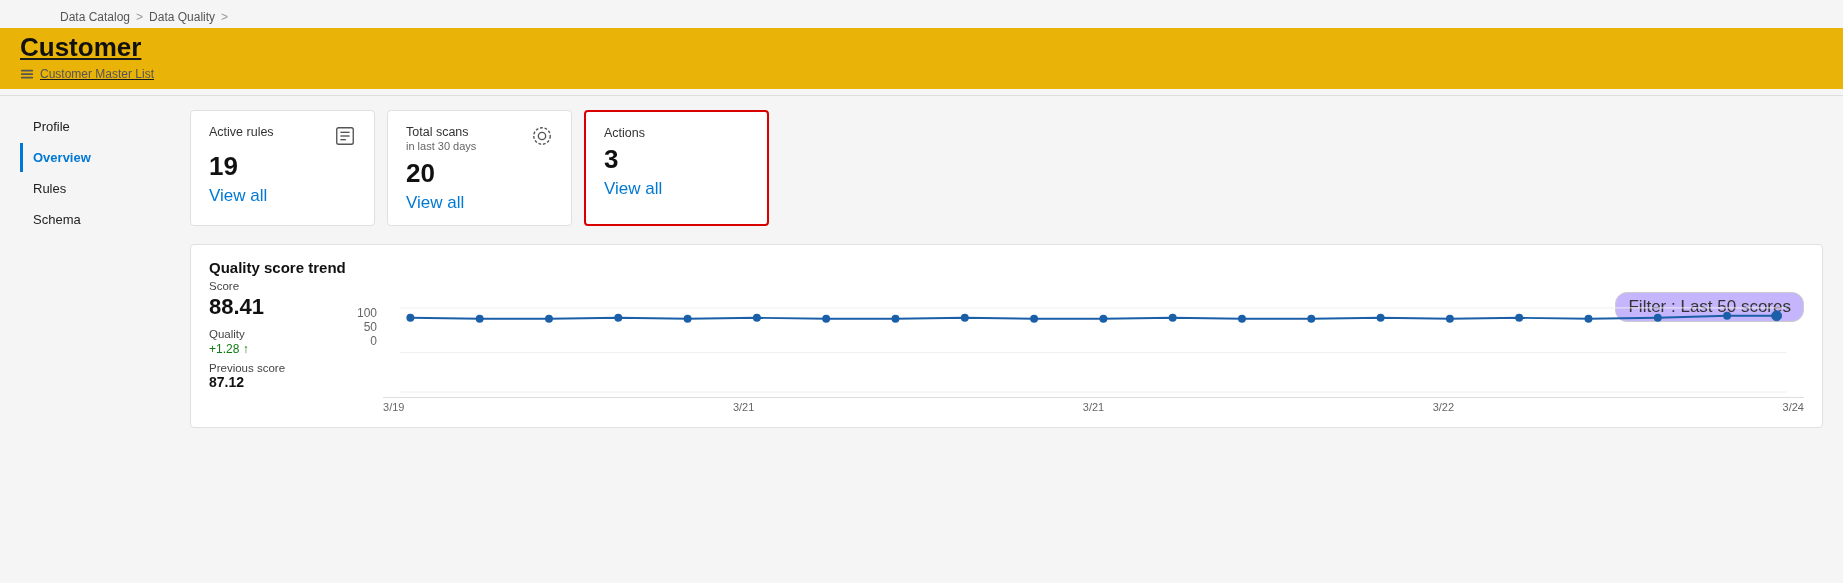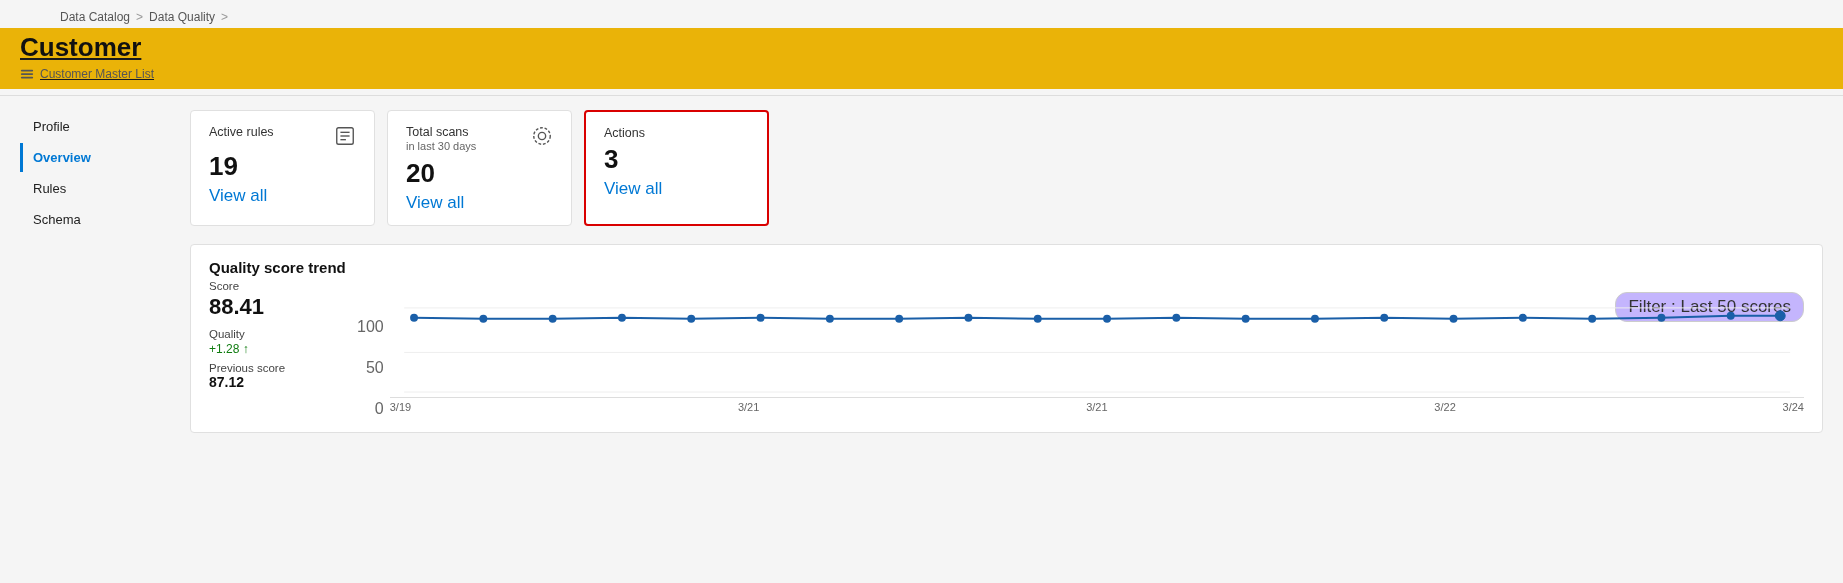--- a/index.html
+++ b/index.html
@@ -282,21 +282,21 @@
             <div class="stat-change">+1.28 ↑</div>
             <div class="stat-prev-label">Previous score</div>
             <div class="stat-prev-value">87.12</div>
           </div>
 
           <div class="chart-area" style="position:relative;">
             <button class="filter-button">Filter : Last 50 scores</button>
 
             <div style="display:flex; align-items:flex-start; margin-top:18px;">
 
-              <div style="display:flex; flex-direction:column; justify-content:space-between; height:100px; text-align:right; padding-right:6px; font-size:16px; color:#666; margin-top:20px;">
+              <div style="display:flex; flex-direction:column; justify-content:flex-start; height:100px; text-align:right; padding-right:6px; font-size:12px; color:#666; margin-top:8px;">
                 <span>100</span>
                 <span>50</span>
                 <span>0</span>
               </div>
 
               <div style="flex:1; position:relative;">
                 <svg viewBox="0 0 1400 100" height="100" style="width:100%; display:block; border-bottom:1px solid #ddd;">
 
                   <line x1="0" y1="10" x2="1400" y2="10" stroke="#eee" stroke-width="1"></line>
                   <line x1="0" y1="55" x2="1400" y2="55" stroke="#eee" stroke-width="1"></line>

